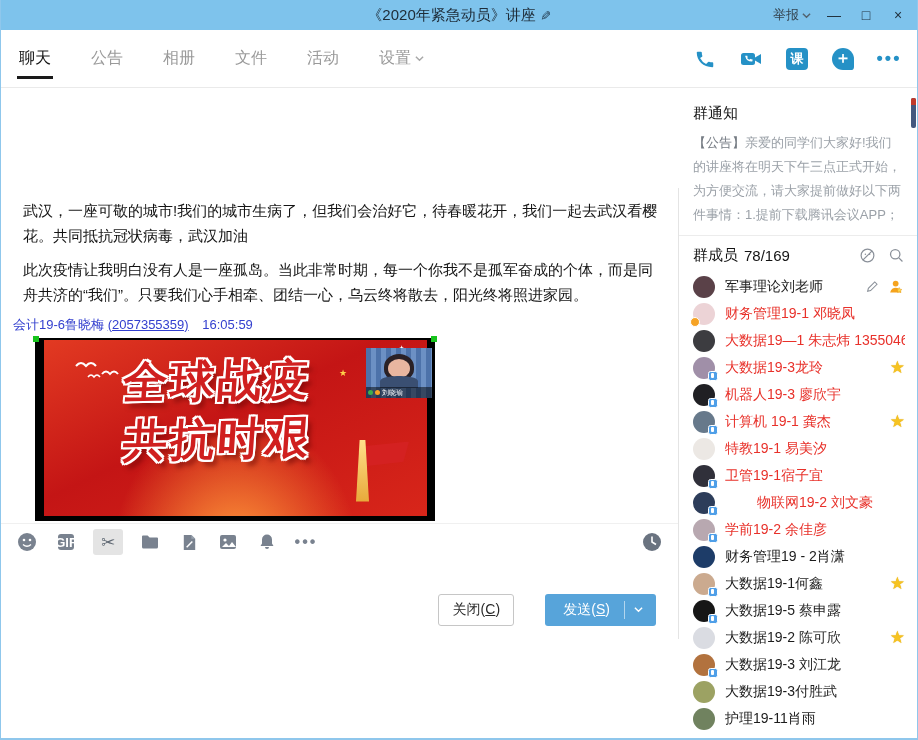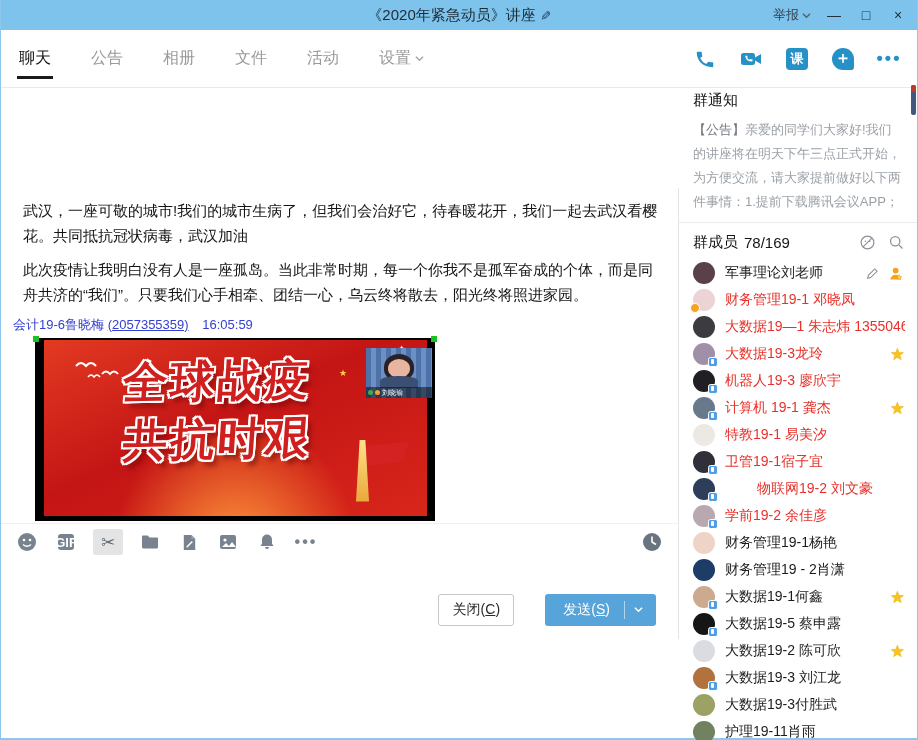--- a/index.html
+++ b/index.html
@@ -476,32 +476,20 @@
 
     </div>
     <span class="member-name" style="color: rgb(232, 49, 42);">学前19-2 余佳彦</span>
     <span class="row-icons">
       
       
       
     </span>
   </div>
 
-  <div class="member-row">
-    <div class="avatar-wrap">
-      <div class="avatar" style="background: rgb(238, 212, 198);"></div>
-
-    </div>
-    <span class="member-name" style="color: rgb(28, 28, 28);">财务管理19-1杨艳</span>
-    <span class="row-icons">
-      
-      
-      
-    </span>
-  </div>
 
   <div class="member-row">
     <div class="avatar-wrap">
       <div class="avatar" style="background: rgb(29, 60, 104);"></div>
 
     </div>
     <span class="member-name" style="color: rgb(28, 28, 28);">财务管理19 - 2肖潇</span>
     <span class="row-icons">
       
       

